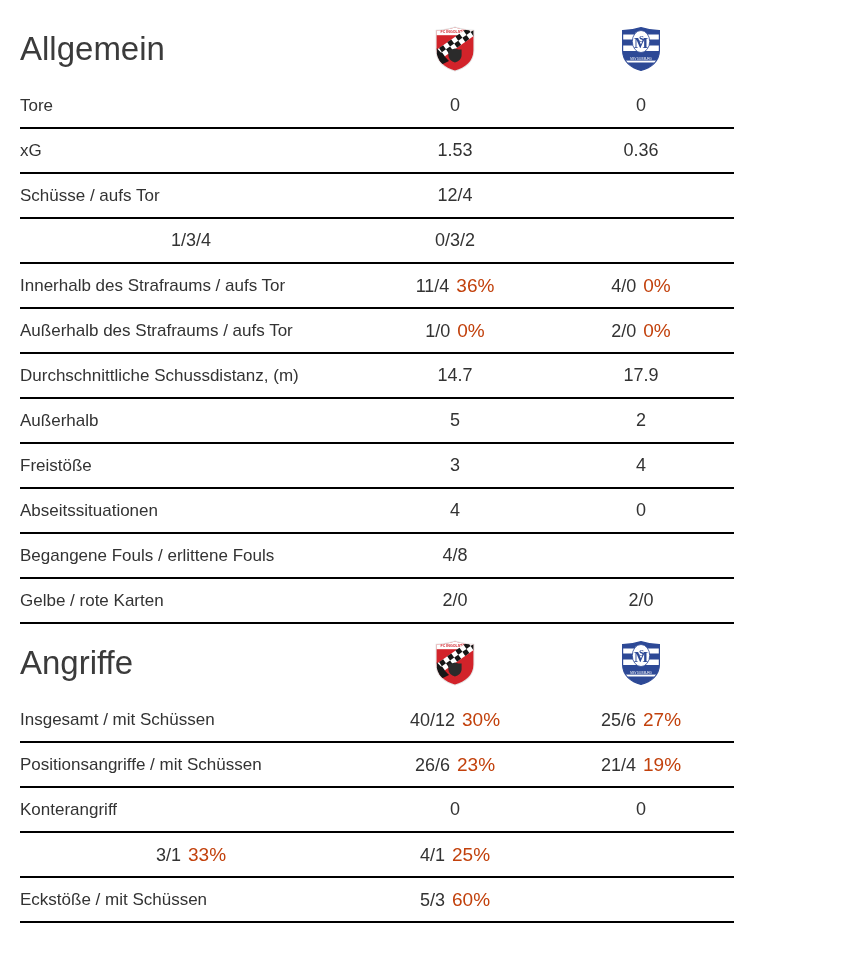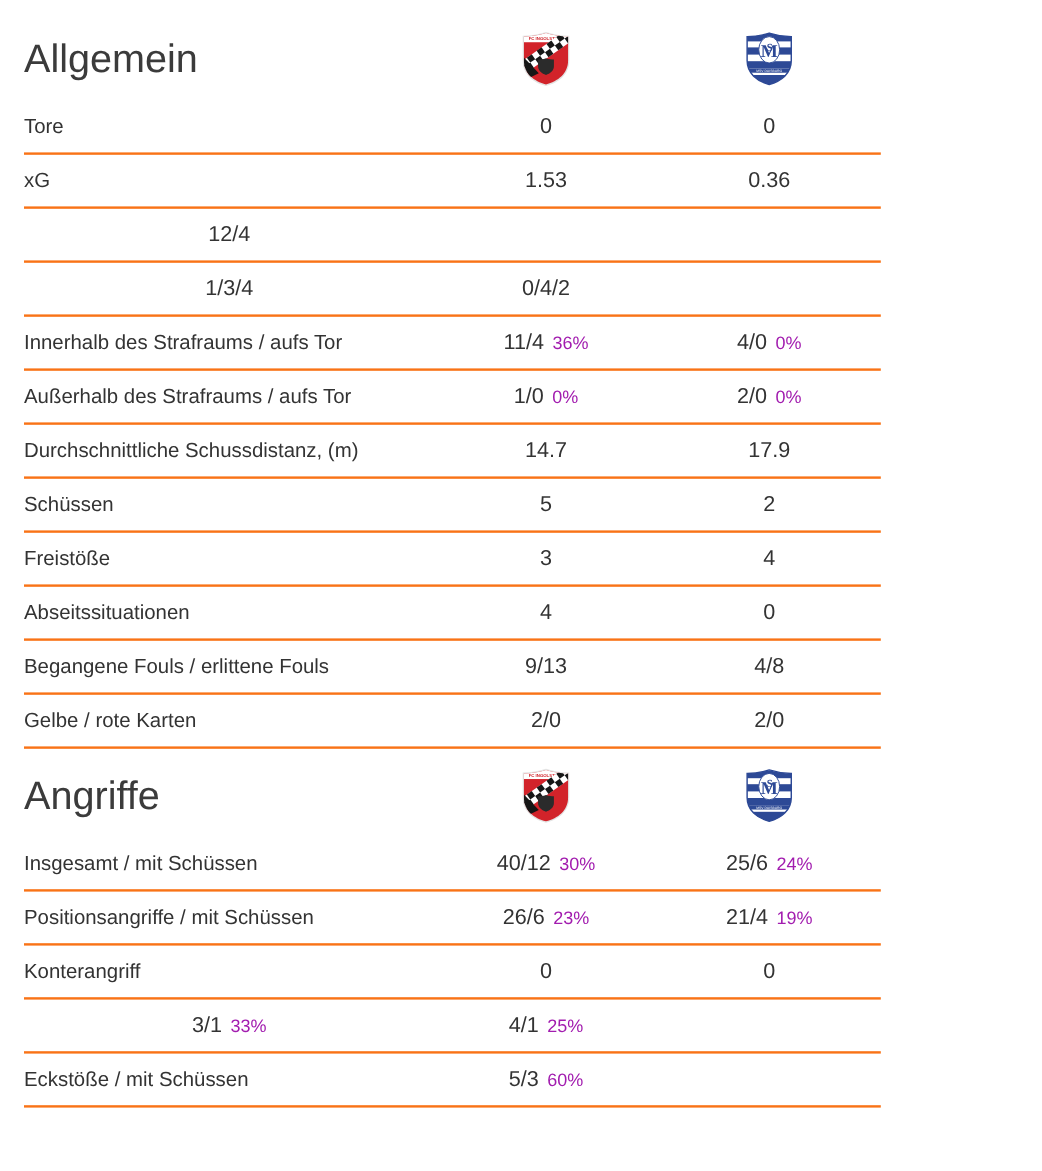--- a/index.html
+++ b/index.html
@@ -33,39 +33,39 @@
     display: flex;
     justify-content: center;
     align-items: center;
   }
   .rows { }
   .row {
     display: grid;
     grid-template-columns: 1fr 186px 186px;
     align-items: center;
     min-height: 43px;
-    border-bottom: 2px solid #f97316;
+    border-bottom: 2px solid #000000;
   }
   .label {
     font-size: 17px;
     color: #333333;
   }
   .cell {
     display: flex;
     justify-content: center;
     align-items: baseline;
     gap: 7px;
   }
   .val {
     font-size: 18px;
     color: #333333;
   }
   .pct {
-    font-size: 15px;
-    color: #a21caf;
+    font-size: 19px;
+    color: #c2410c;
   }
   svg { display: block; }
 </style>
 </head>
 <body>
 
 <div class="panel" id="panel">
   <section class="section">
     <header class="sec-header">
       <h2 class="sec-title">Allgemein</h2>
@@ -146,33 +146,34 @@
       <span class="val">1.53</span>
 
     </span>
     <span class="cell">
       <span class="val">0.36</span>
 
     </span>
   </div>
 
   <div class="row">
+    <span class="label">Schüsse / aufs Tor</span>
     <span class="cell">
       <span class="val">12/4</span>
 
     </span>
   </div>
 
   <div class="row">
     <span class="cell">
       <span class="val">1/3/4</span>
 
     </span>
     <span class="cell">
-      <span class="val">0/4/2</span>
+      <span class="val">0/3/2</span>
 
     </span>
   </div>
 
   <div class="row">
     <span class="label">Innerhalb des Strafraums / aufs Tor</span>
     <span class="cell">
       <span class="val">11/4</span>
       <span class="pct">36%</span>
     </span>
@@ -200,21 +201,21 @@
       <span class="val">14.7</span>
 
     </span>
     <span class="cell">
       <span class="val">17.9</span>
 
     </span>
   </div>
 
   <div class="row">
-    <span class="label">Schüssen</span>
+    <span class="label">Außerhalb</span>
     <span class="cell">
       <span class="val">5</span>
 
     </span>
     <span class="cell">
       <span class="val">2</span>
 
     </span>
   </div>
 
@@ -237,24 +238,20 @@
 
     </span>
     <span class="cell">
       <span class="val">0</span>
 
     </span>
   </div>
 
   <div class="row">
     <span class="label">Begangene Fouls / erlittene Fouls</span>
-    <span class="cell">
-      <span class="val">9/13</span>
-
-    </span>
     <span class="cell">
       <span class="val">4/8</span>
 
     </span>
   </div>
 
   <div class="row">
     <span class="label">Gelbe / rote Karten</span>
     <span class="cell">
       <span class="val">2/0</span>
@@ -331,21 +328,21 @@
     </header>
     <div class="rows">
   <div class="row">
     <span class="label">Insgesamt / mit Schüssen</span>
     <span class="cell">
       <span class="val">40/12</span>
       <span class="pct">30%</span>
     </span>
     <span class="cell">
       <span class="val">25/6</span>
-      <span class="pct">24%</span>
+      <span class="pct">27%</span>
     </span>
   </div>
 
   <div class="row">
     <span class="label">Positionsangriffe / mit Schüssen</span>
     <span class="cell">
       <span class="val">26/6</span>
       <span class="pct">23%</span>
     </span>
     <span class="cell">

